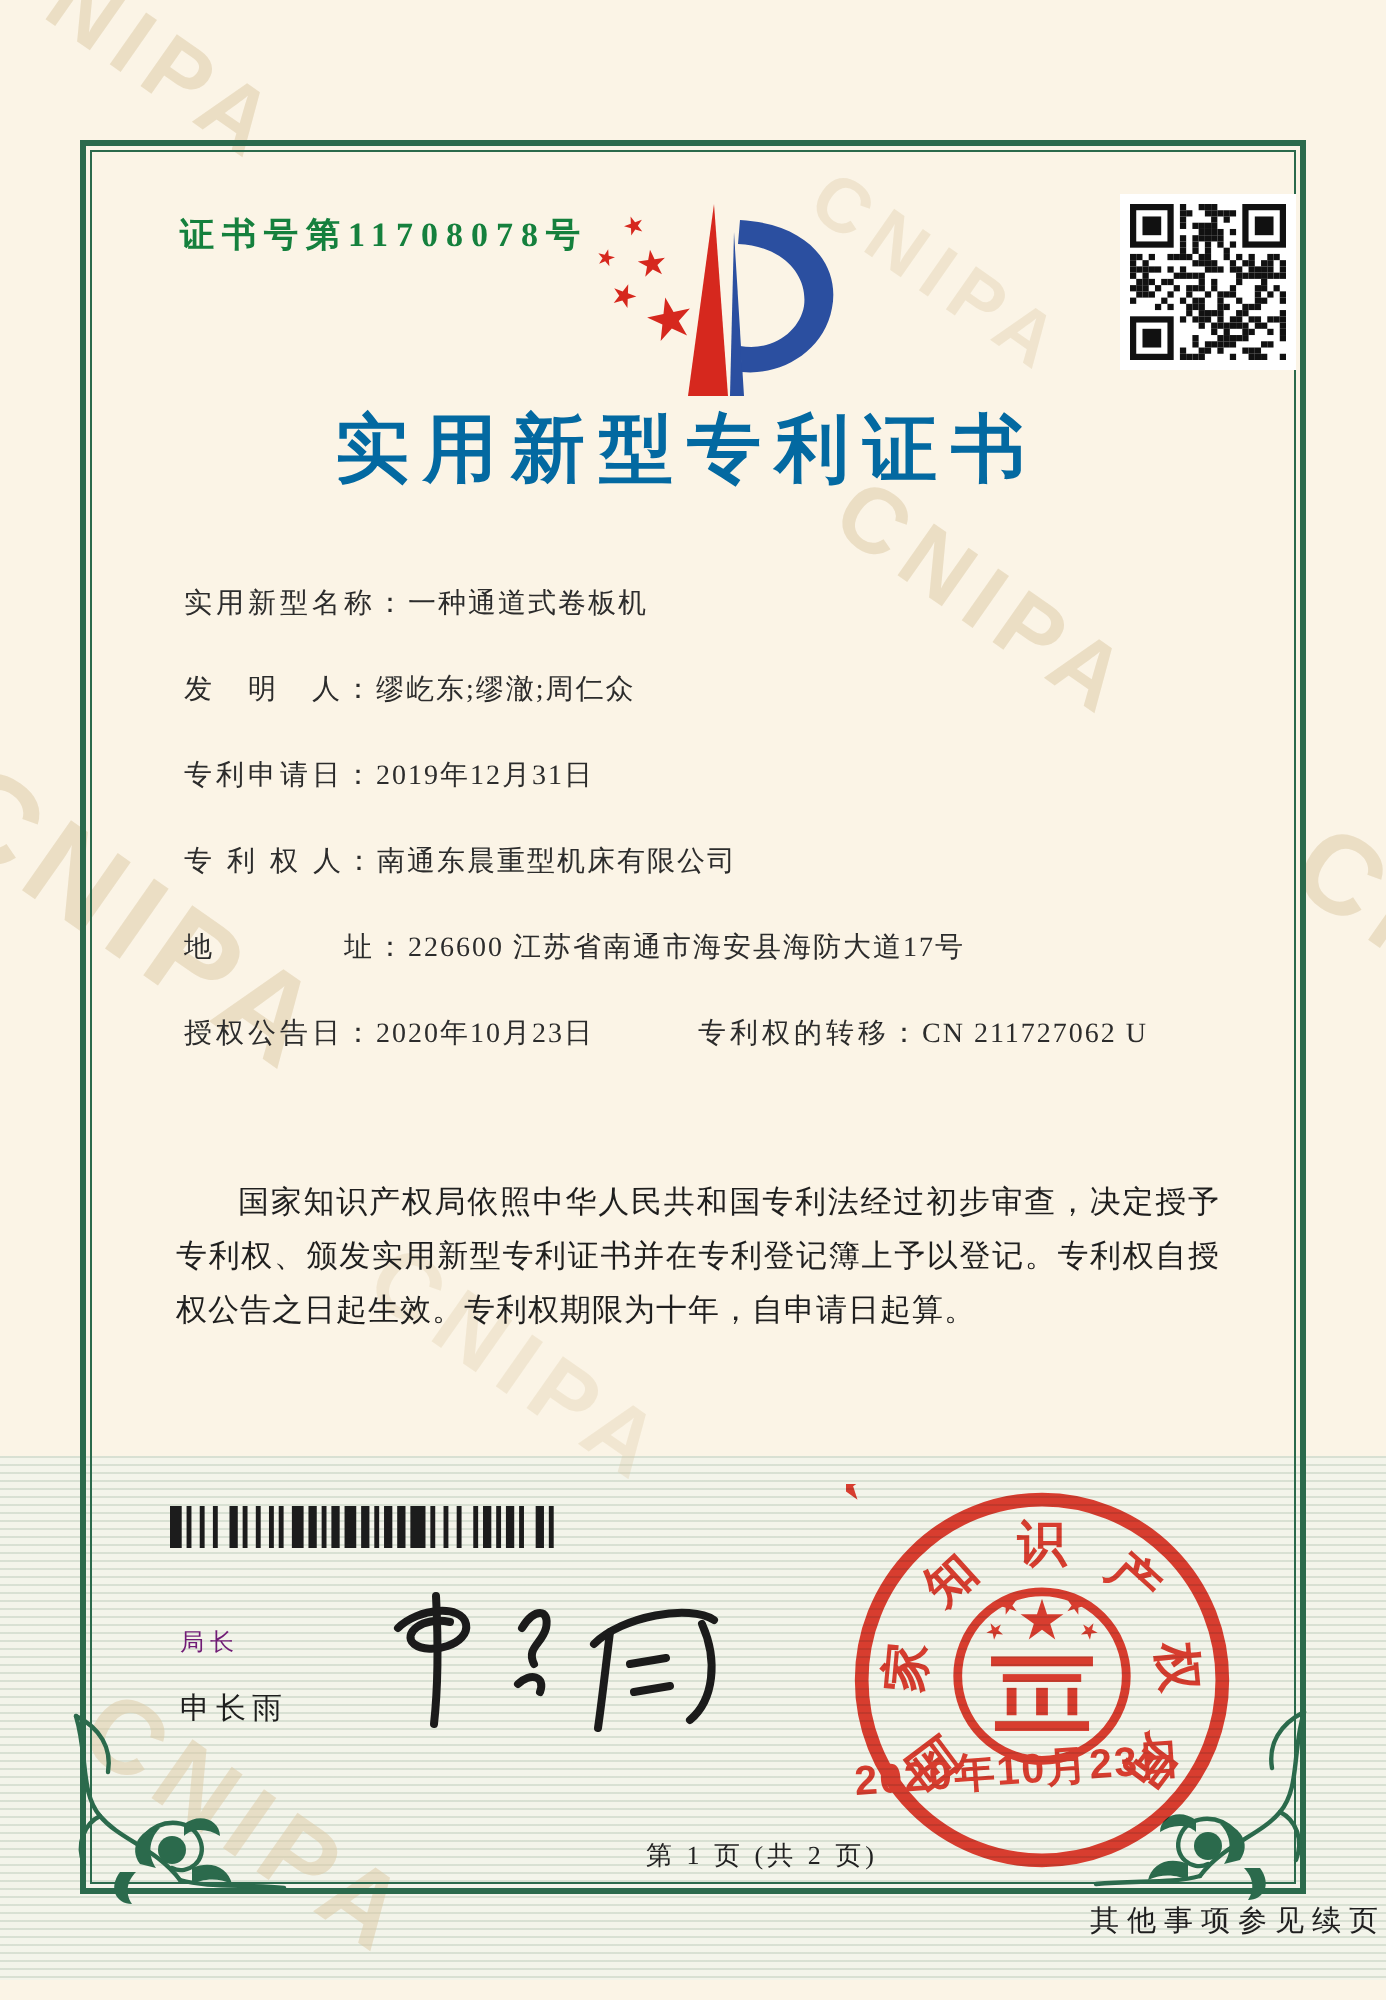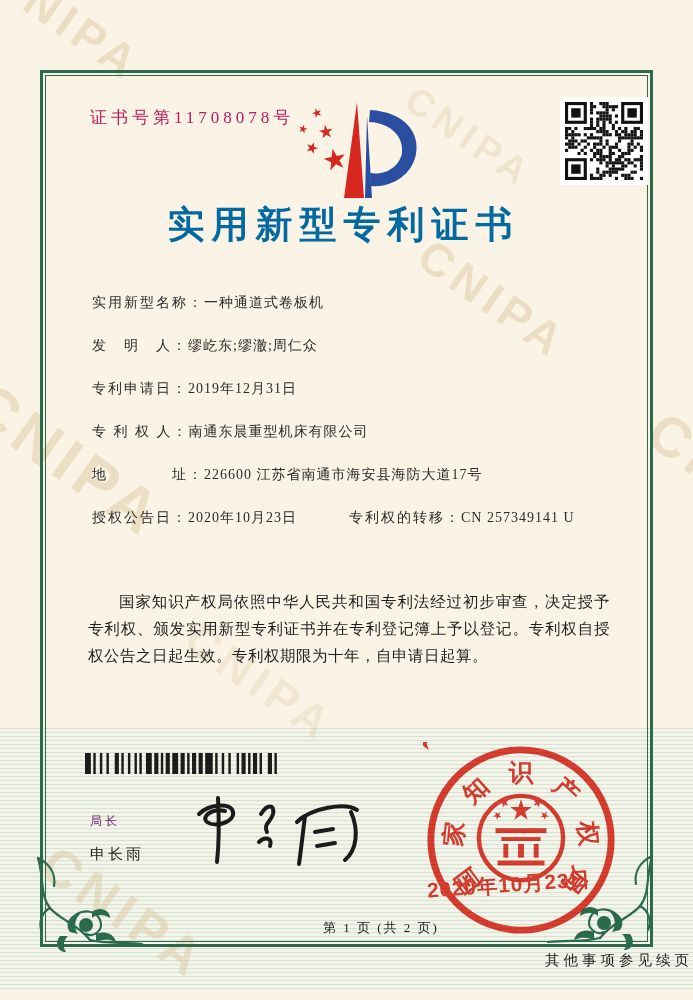--- a/index.html
+++ b/index.html
@@ -28,21 +28,21 @@
     position:absolute;left:40px;top:70px;width:607px;height:871px;z-index:2;
     border:3px solid #2b6a4c;
   }
   .frame-inner{position:absolute;inset:2px;border:1px solid #2b6a4c;}
   .corner-ornament{position:absolute;z-index:3;}
   .corner-ornament.left{left:30px;top:848px;}
   .corner-ornament.right{left:535px;top:846px;}
   
   .cert-number{
     position:absolute;left:90px;top:106px;z-index:3;
-    font-size:17px;letter-spacing:4px;color:#be185d;
+    font-size:17px;letter-spacing:4px;color:#15803d;font-weight:bold;
   }
   .logo{position:absolute;left:268px;top:98px;z-index:3;}
   .qr{position:absolute;left:560px;top:97px;z-index:3;background:#ffffff;padding:5px;}
   .title{
     position:absolute;left:40px;top:200px;width:607px;z-index:3;
     text-align:center;font-size:37px;font-weight:bold;letter-spacing:7px;color:#0369a1;
   }
   
   .fields{position:absolute;left:92px;top:289px;width:520px;z-index:3;}
   .field-row{font-size:14px;line-height:27px;margin-bottom:16px;color:#2c2c2c;letter-spacing:1px;white-space:nowrap;}
@@ -390,21 +390,21 @@
   <div class="field-row">
     <span class="lbl">专利申请日：</span><span>2019年12月31日</span>
   </div>
   <div class="field-row">
     <span class="lbl">专 利 权 人：</span><span>南通东晨重型机床有限公司</span>
   </div>
   <div class="field-row">
     <span class="lbl">地　　　　址：</span><span>226600 江苏省南通市海安县海防大道17号</span>
   </div>
   <div class="field-row">
-    <span class="lbl">授权公告日：</span><span>2020年10月23日</span><span class="lbl pair2">专利权的转移：</span><span>CN 257349141 U</span>
+    <span class="lbl">授权公告日：</span><span>2020年10月23日</span><span class="lbl pair2">专利权的转移：</span><span>CN 211727062 U</span>
   </div>
 </div>
 
 <div class="paragraphs">
   <p>国家知识产权局依照中华人民共和国专利法经过初步审查，决定授予专利权、颁发实用新型专利证书并在专利登记簿上予以登记。专利权自授权公告之日起生效。专利权期限为十年，自申请日起算。</p>
 </div>
 
 <svg class="barcode" width="196" height="21" preserveAspectRatio="none" viewBox="0 0 160.80000000000007 21">
   <g id="barcode-bars" fill="#1c1c1c">
       <rect x="0" y="0" width="4.799999999999999" height="21"></rect>

